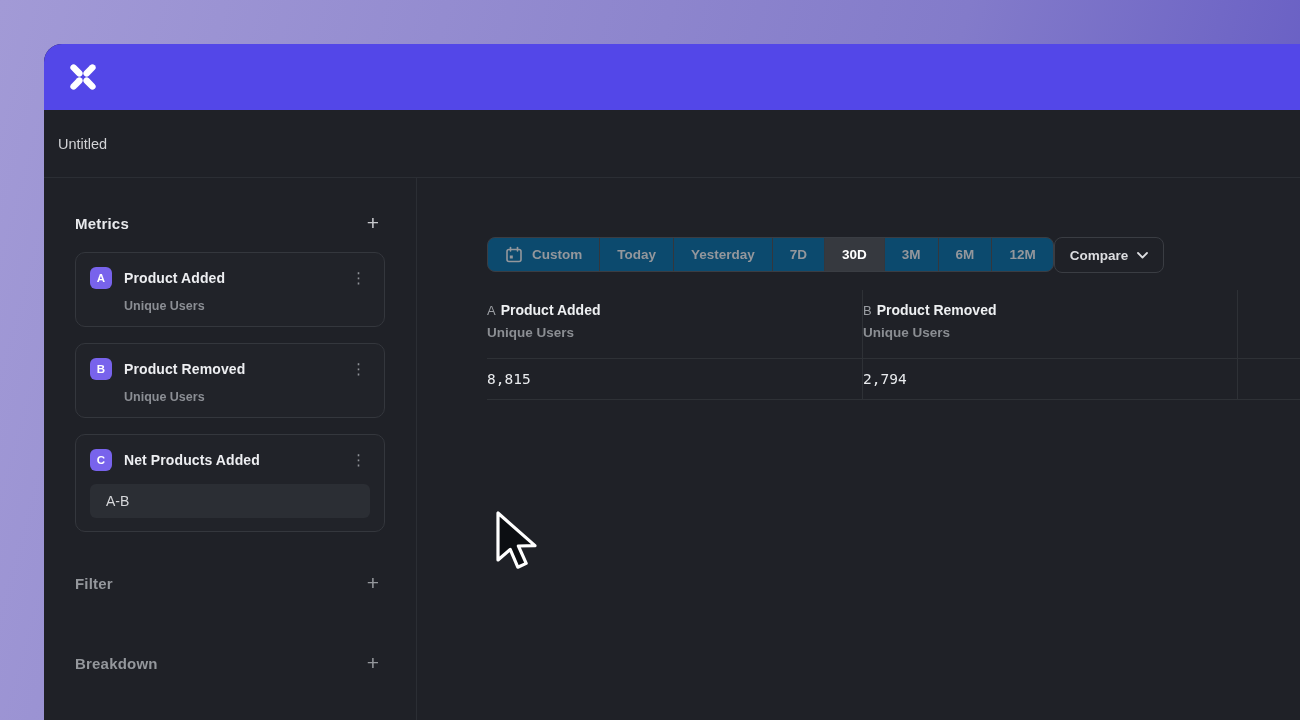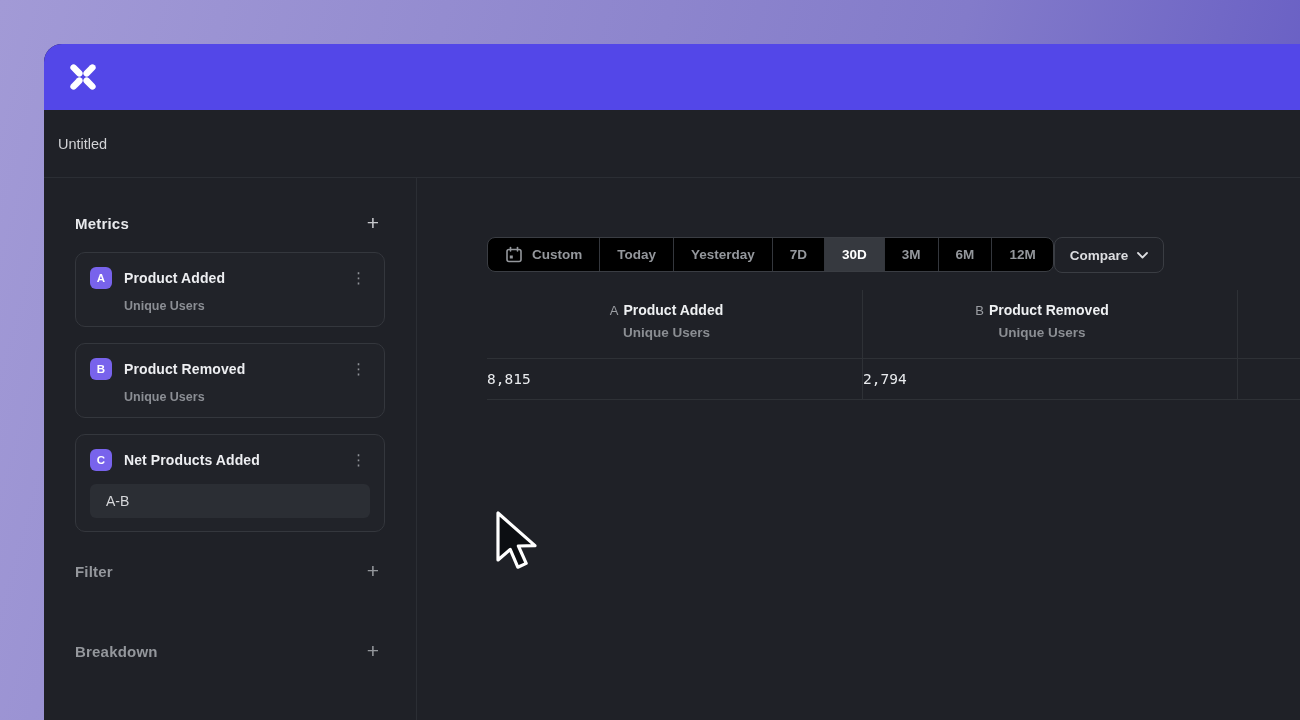--- a/index.html
+++ b/index.html
@@ -62,44 +62,44 @@
   .kebab-btn {
     margin-left:auto; border:none; background:none; color:#8f9297; font-size:15px;
     letter-spacing:1px; cursor:pointer; width:22px; line-height:18px;
   }
   .metric-sub { margin-top:9px; margin-left:34px; color:#8b8e94; font-size:12.5px; font-weight:700; }
   .formula-input {
     margin-top:12px; height:34px; background:#2b2e34; border-radius:6px;
     display:flex; align-items:center; padding:0 16px;
     color:#d6d7da; font-size:14px; cursor:text;
   }
-  .filter-row { margin-top:24px; }
+  .filter-row { margin-top:36px; }
   .breakdown-row { margin-top:50px; }
   
   .main { flex:1; position:relative; min-width:0; }
   .toolbar { position:absolute; left:70px; top:59px; display:flex; align-items:stretch; height:35px; }
   .segmented {
-    display:flex; border:1px solid #3a3d43; border-radius:8px; background:#000000; overflow:hidden;
+    display:flex; border:1px solid #3a3d43; border-radius:8px; background:#0c4a6e; overflow:hidden;
   }
   .seg {
     display:flex; align-items:center; gap:9px; padding:0 17px; color:#94979c;
     font-size:13.5px; font-weight:600; border:none; background:none; cursor:pointer;
     border-left:1px solid #34373d; font-family:"Liberation Sans",sans-serif;
   }
   .seg:first-child { border-left:none; }
   .seg.selected { background:#36393f; color:#ffffff; font-weight:700; }
   .compare-btn {
     display:flex; align-items:center; gap:9px; padding:17px 15px;
     border:1px solid #3a3d43; border-radius:8px; background:transparent; cursor:pointer;
     color:#dcdde0; font-size:13.5px; font-weight:700; font-family:"Liberation Sans",sans-serif;
   }
   
   .mtable { position:absolute; left:70px; right:0; top:112px; }
   .thead { display:flex; }
-  .th { width:376px; flex:0 0 376px; border-right:1px solid #2e3136; text-align:center; padding:12px 16px 0 0; height:68px; cursor:pointer; }
+  .th { width:376px; flex:0 0 376px; border-right:1px solid #2e3136; text-align:left; padding:12px 16px 0 0; height:68px; cursor:pointer; }
   .th.col2 { width:375px; flex:0 0 375px; }
   .th-spacer { flex:1; border-right:none; }
   .th-line1 { font-size:14px; color:#eef0f2; font-weight:700; }
   .th-line1 .badge-letter { color:#9b9ea3; font-weight:400; font-size:13px; margin-right:5px; }
   .th-line2 { margin-top:7px; color:#8b8e93; font-size:13.5px; font-weight:600; }
   .trow { display:flex; border-top:1px solid #2e3136; border-bottom:1px solid #2e3136; }
   .td {
     width:376px; flex:0 0 376px; border-right:1px solid #2e3136; text-align:left;
     padding-right:16px; height:40px; line-height:40px;
     font-family:"DejaVu Sans Mono", monospace; font-size:14.5px; color:#e9ebee;

